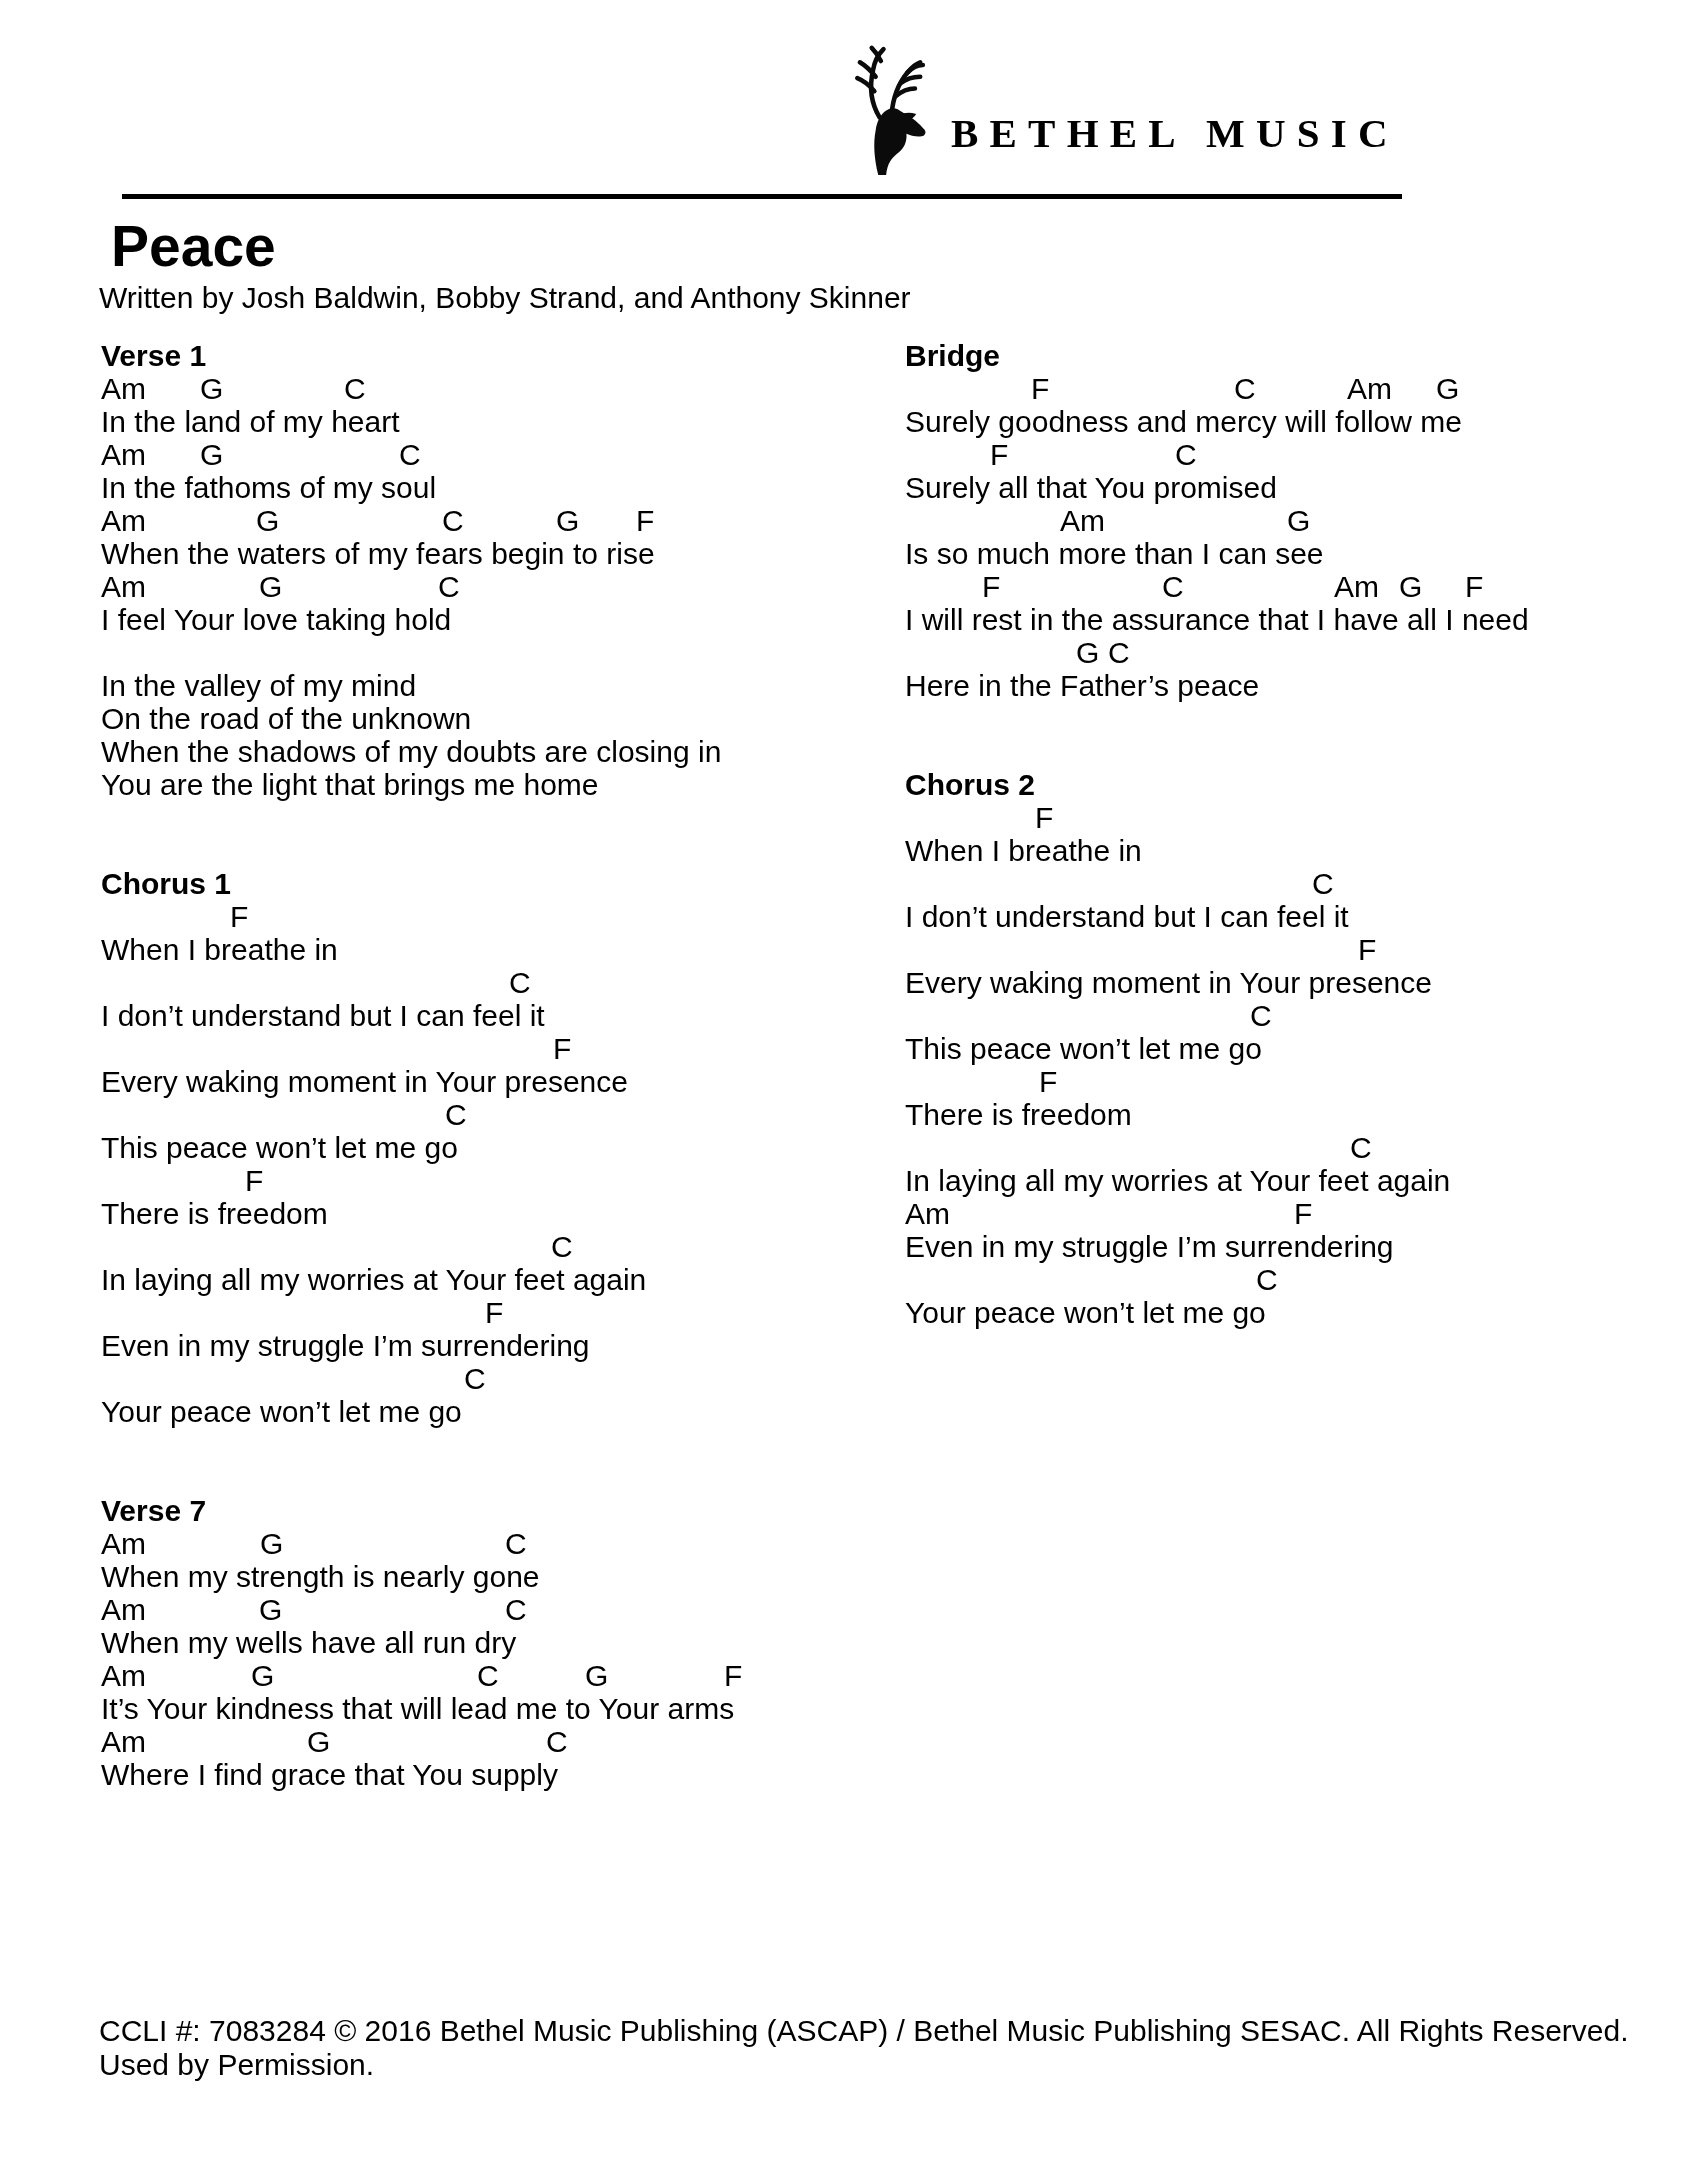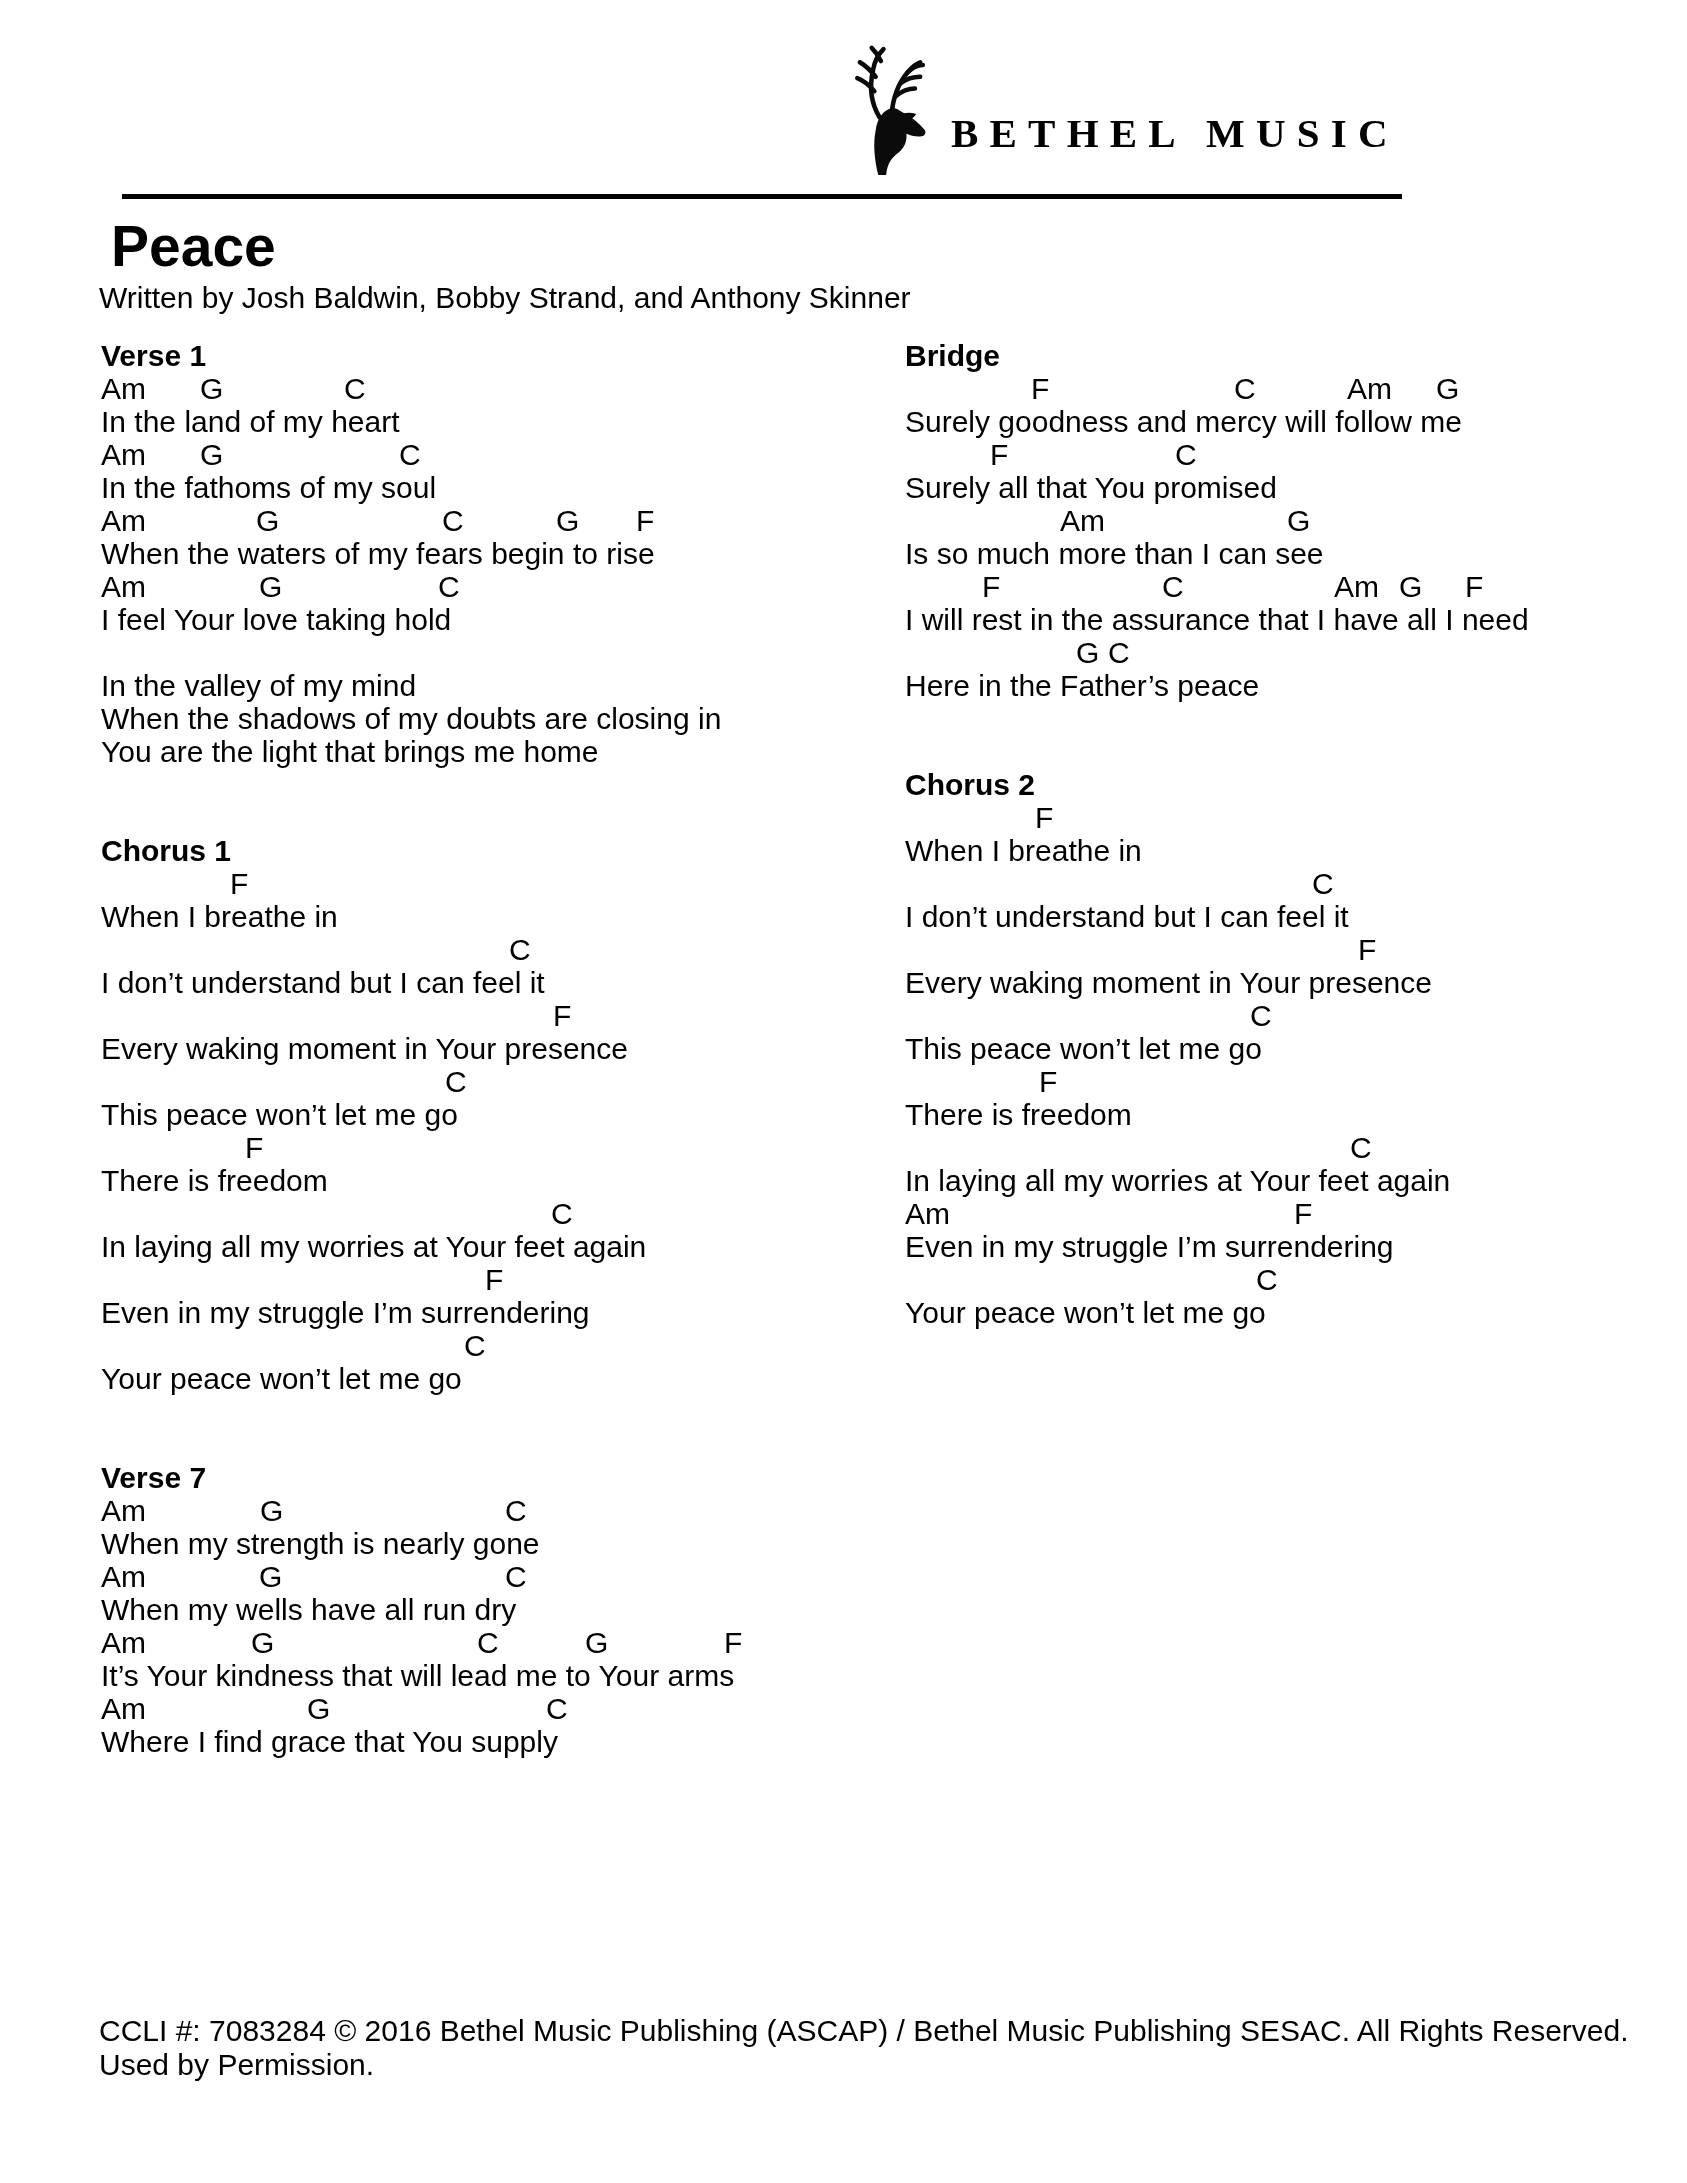--- a/index.html
+++ b/index.html
@@ -109,20 +109,21 @@
       </div>
       <div class="line lyric">When the waters of my fears begin to rise</div>
       <div class="line chords">
         <span class="chord" style="left: 0px;">Am</span>
         <span class="chord" style="left: 158px;">G</span>
         <span class="chord" style="left: 337px;">C</span>
       </div>
       <div class="line lyric">I feel Your love taking hold</div>
       <div class="line blank"></div>
       <div class="line lyric">In the valley of my mind</div>
+      <div class="line lyric">On the road of the unknown</div>
       <div class="line lyric">When the shadows of my doubts are closing in</div>
       <div class="line lyric">You are the light that brings me home</div>
       <div class="line blank"></div>
       <div class="line blank"></div>
       <div class="line header">Chorus 1</div>
       <div class="line chords">
         <span class="chord" style="left: 129px;">F</span>
       </div>
       <div class="line lyric">When I breathe in</div>
       <div class="line chords">

